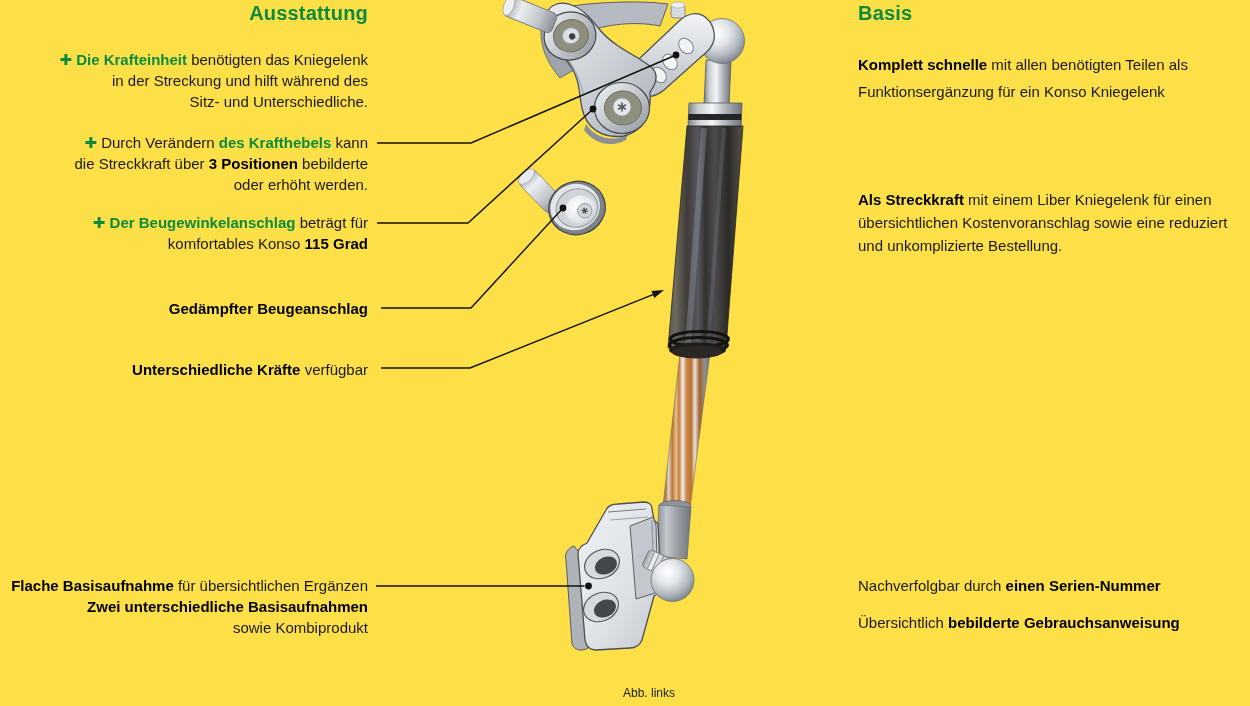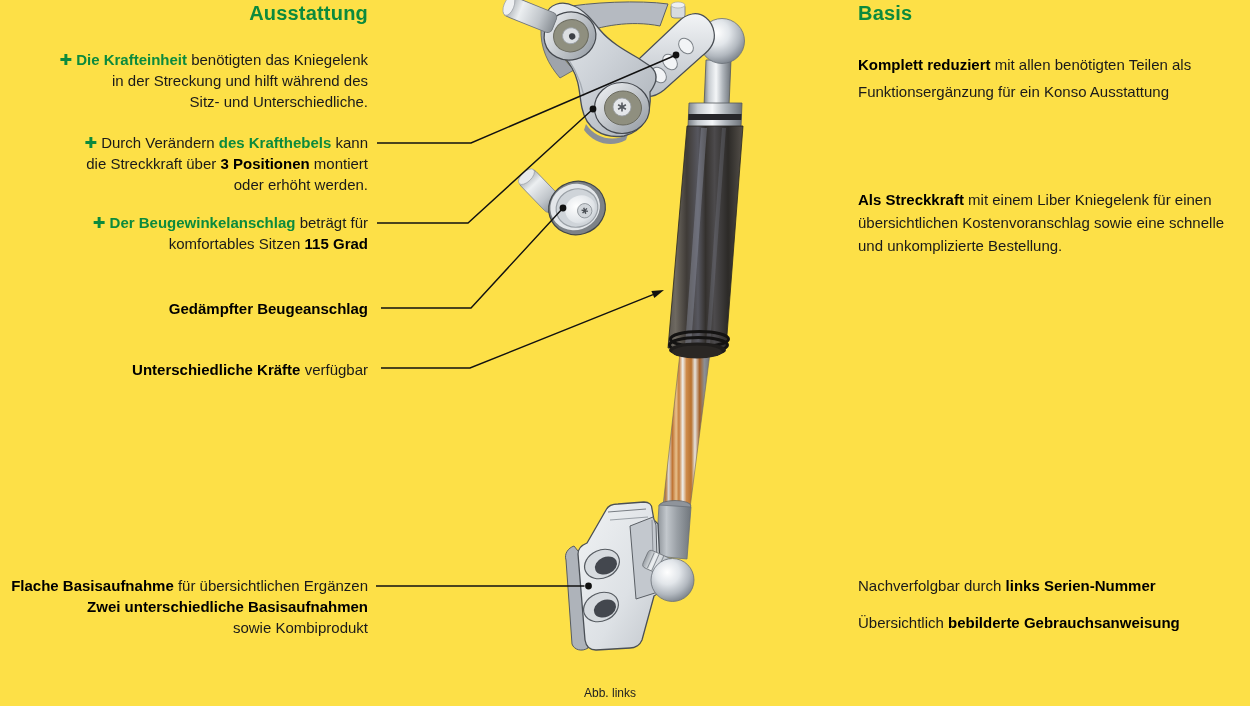--- a/index.html
+++ b/index.html
@@ -7,21 +7,21 @@
         font-family:"Liberation Sans","DejaVu Sans",sans-serif;color:#1a1a1a;overflow:hidden;}
   .lbl{position:absolute;font-size:15px;line-height:21px;}
   .lbl .ln{white-space:nowrap;}
   .left-col{right:882px;text-align:right;width:440px;}
   .right-col{left:858px;text-align:left;width:420px;}
   .heading{font-size:20px;font-weight:bold;color:#0c8a3d;letter-spacing:.2px;}
   b,.b{font-weight:bold;color:#000;}
   .g{color:#0c8a3d;font-weight:bold;}
   .lh27{line-height:27px;}
   .lh23{line-height:23px;}
-  .caption{position:absolute;left:545px;top:686px;width:130px;text-align:center;
+  .caption{position:absolute;left:545px;top:686px;width:130px;text-align:right;
            font-size:12px;color:#222;}
   svg{position:absolute;left:0;top:0;}
 </style>
 </head>
 <body>
 
 <div class="page">
 
   <svg width="1250" height="706" viewBox="0 0 1250 706" aria-hidden="true">
     <defs>
@@ -217,58 +217,58 @@
   <div class="lbl left-col heading" style="top:3px">Ausstattung</div>
 
   <div class="lbl left-col" style="top:49px">
       <div class="ln"><span class="g">✚ </span><span class="g">Die Krafteinheit </span><span>benötigten das Kniegelenk</span></div>
       <div class="ln"><span>in der Streckung und hilft während des</span></div>
       <div class="ln"><span>Sitz- und Unterschiedliche.</span></div>
     </div>
 
   <div class="lbl left-col" style="top:132px">
       <div class="ln"><span class="g">✚ </span><span>Durch Verändern </span><span class="g">des Krafthebels </span><span>kann</span></div>
-      <div class="ln"><span>die Streckkraft über </span><span class="b">3 Positionen </span><span>montiert</span></div>
+      <div class="ln"><span>die Streckkraft über </span><span class="b">3 Positionen </span><span>bebilderte</span></div>
       <div class="ln"><span>oder erhöht werden.</span></div>
     </div>
 
   <div class="lbl left-col" style="top:212px">
       <div class="ln"><span class="g">✚ </span><span class="g">Der Beugewinkelanschlag </span><span>beträgt für</span></div>
-      <div class="ln"><span>komfortables Sitzen </span><span class="b">115 Grad</span></div>
+      <div class="ln"><span>komfortables Konso </span><span class="b">115 Grad</span></div>
     </div>
 
   <div class="lbl left-col" style="top:298px">
       <div class="ln"><span class="b">Gedämpfter Beugeanschlag</span></div>
     </div>
 
   <div class="lbl left-col" style="top:359px">
       <div class="ln"><span class="b">Unterschiedliche Kräfte </span><span>verfügbar</span></div>
     </div>
 
   <div class="lbl left-col" style="top:575px">
       <div class="ln"><span class="b">Flache Basisaufnahme </span><span>für übersichtlichen Ergänzen</span></div>
       <div class="ln"><span class="b">Zwei unterschiedliche Basisaufnahmen</span></div>
       <div class="ln"><span>sowie Kombiprodukt</span></div>
     </div>
 
   <div class="lbl right-col heading" style="top:3px">Basis</div>
 
   <div class="lbl right-col lh27" style="top:51px">
-      <div class="ln"><span class="b">Komplett reduziert </span><span>mit allen benötigten Teilen als</span></div>
-      <div class="ln"><span>Funktionsergänzung für ein Konso Ausstattung</span></div>
+      <div class="ln"><span class="b">Komplett schnelle </span><span>mit allen benötigten Teilen als</span></div>
+      <div class="ln"><span>Funktionsergänzung für ein Konso Kniegelenk</span></div>
     </div>
 
   <div class="lbl right-col lh23" style="top:188px">
       <div class="ln"><span class="b">Als Streckkraft </span><span>mit einem Liber Kniegelenk für einen</span></div>
-      <div class="ln"><span>übersichtlichen Kostenvoranschlag sowie eine schnelle</span></div>
+      <div class="ln"><span>übersichtlichen Kostenvoranschlag sowie eine reduziert</span></div>
       <div class="ln"><span>und unkomplizierte Bestellung.</span></div>
     </div>
 
   <div class="lbl right-col" style="top:575px">
-      <div class="ln"><span>Nachverfolgbar durch </span><span class="b">links Serien-Nummer</span></div>
+      <div class="ln"><span>Nachverfolgbar durch </span><span class="b">einen Serien-Nummer</span></div>
     </div>
 
   <div class="lbl right-col" style="top:612px">
       <div class="ln"><span>Übersichtlich </span><span class="b">bebilderte Gebrauchsanweisung</span></div>
     </div>
 
   <div class="caption">Abb. links</div>
 
 </div>
 

